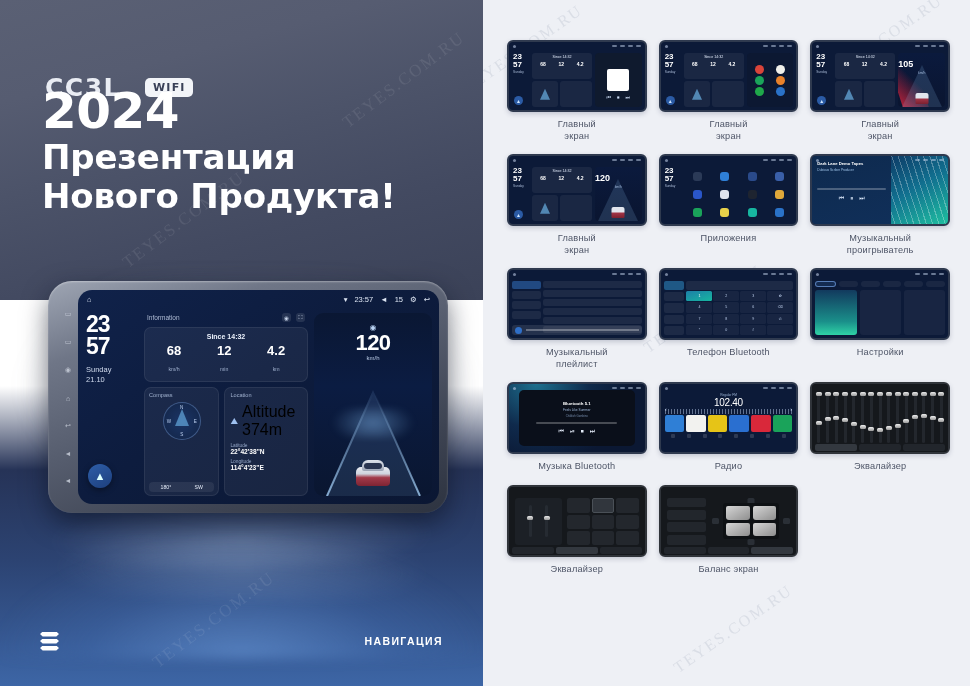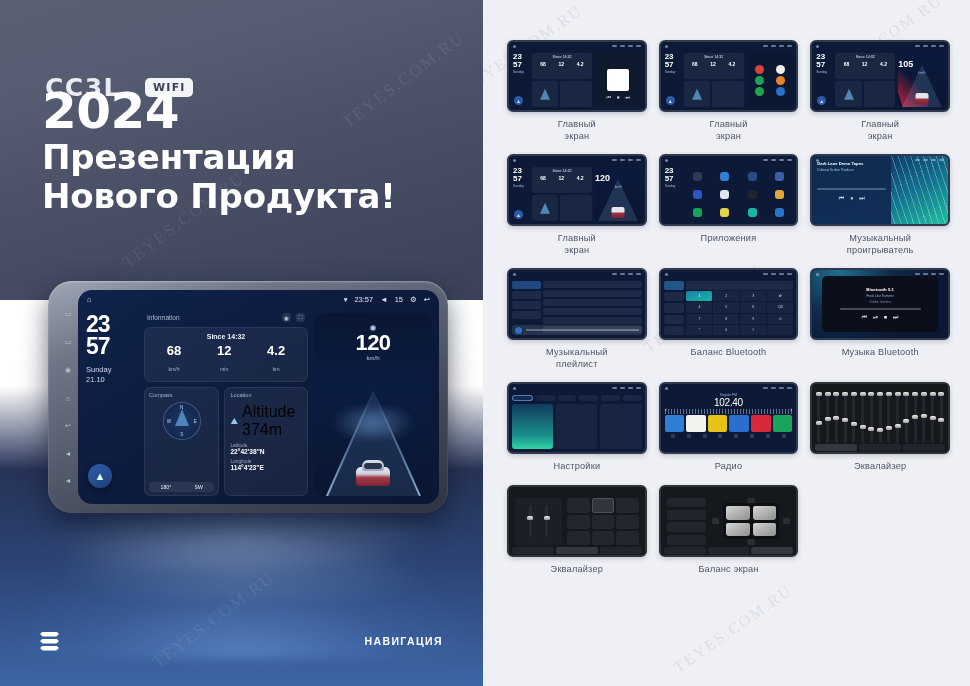--- a/index.html
+++ b/index.html
@@ -861,21 +861,56 @@
                   <span>*</span>
                   <span>0</span>
                   <span>#</span>
                   <span></span>
                 </div>
               </div>
             </div>
           </div>
         </div>
         <div class="cap">
-          <div>Баланс Bluetooth</div>
+          <div>Телефон Bluetooth</div>
+          <div></div>
+        </div>
+      </div>
+
+      <div class="cell">
+        <div class="thumb">
+          <div class="t-status">
+              <span class="dot"></span>
+              <span class="grp">
+                <i class="bar"></i>
+                <i class="bar"></i>
+                <i class="bar"></i>
+                <i class="bar"></i>
+              </span>
+            </div>
+          <div class="t-body">
+            <div class="t-set">
+              <div class="tabs">
+                  <i class="a"></i>
+                  <i></i>
+                  <i></i>
+                  <i></i>
+                  <i></i>
+                  <i></i>
+                </div>
+              <div class="cards">
+                  <i class="a"></i>
+                  <i></i>
+                  <i></i>
+                </div>
+            </div>
+          </div>
+        </div>
+        <div class="cap">
+          <div>Настройки</div>
           <div></div>
         </div>
       </div>
 
       <div class="cell">
         <div class="thumb">
           <div class="t-bt">
             <div class="pane">
               <div class="ttl">Bluetooth 5.1</div>
               <div class="sub">Feels Like Summer</div>
@@ -909,55 +944,20 @@
         <div class="thumb">
           <div class="t-status">
               <span class="dot"></span>
               <span class="grp">
                 <i class="bar"></i>
                 <i class="bar"></i>
                 <i class="bar"></i>
                 <i class="bar"></i>
               </span>
             </div>
-          <div class="t-body">
-            <div class="t-set">
-              <div class="tabs">
-                  <i class="a"></i>
-                  <i></i>
-                  <i></i>
-                  <i></i>
-                  <i></i>
-                  <i></i>
-                </div>
-              <div class="cards">
-                  <i class="a"></i>
-                  <i></i>
-                  <i></i>
-                </div>
-            </div>
-          </div>
-        </div>
-        <div class="cap">
-          <div>Настройки</div>
-          <div></div>
-        </div>
-      </div>
-
-      <div class="cell">
-        <div class="thumb">
-          <div class="t-status">
-              <span class="dot"></span>
-              <span class="grp">
-                <i class="bar"></i>
-                <i class="bar"></i>
-                <i class="bar"></i>
-                <i class="bar"></i>
-              </span>
-            </div>
           <div class="t-body" style="padding:1px 2px;">
             <div class="t-radio">
               <div class="top">
                 <div class="fm">Regular FM</div>
                 <div class="freq">102.40</div>
               </div>
               <div class="scale"></div>
               <div class="presets">
                 <i style="background:#2f7fd6"></i>
                   <i style="background:#f2f2ef"></i>

